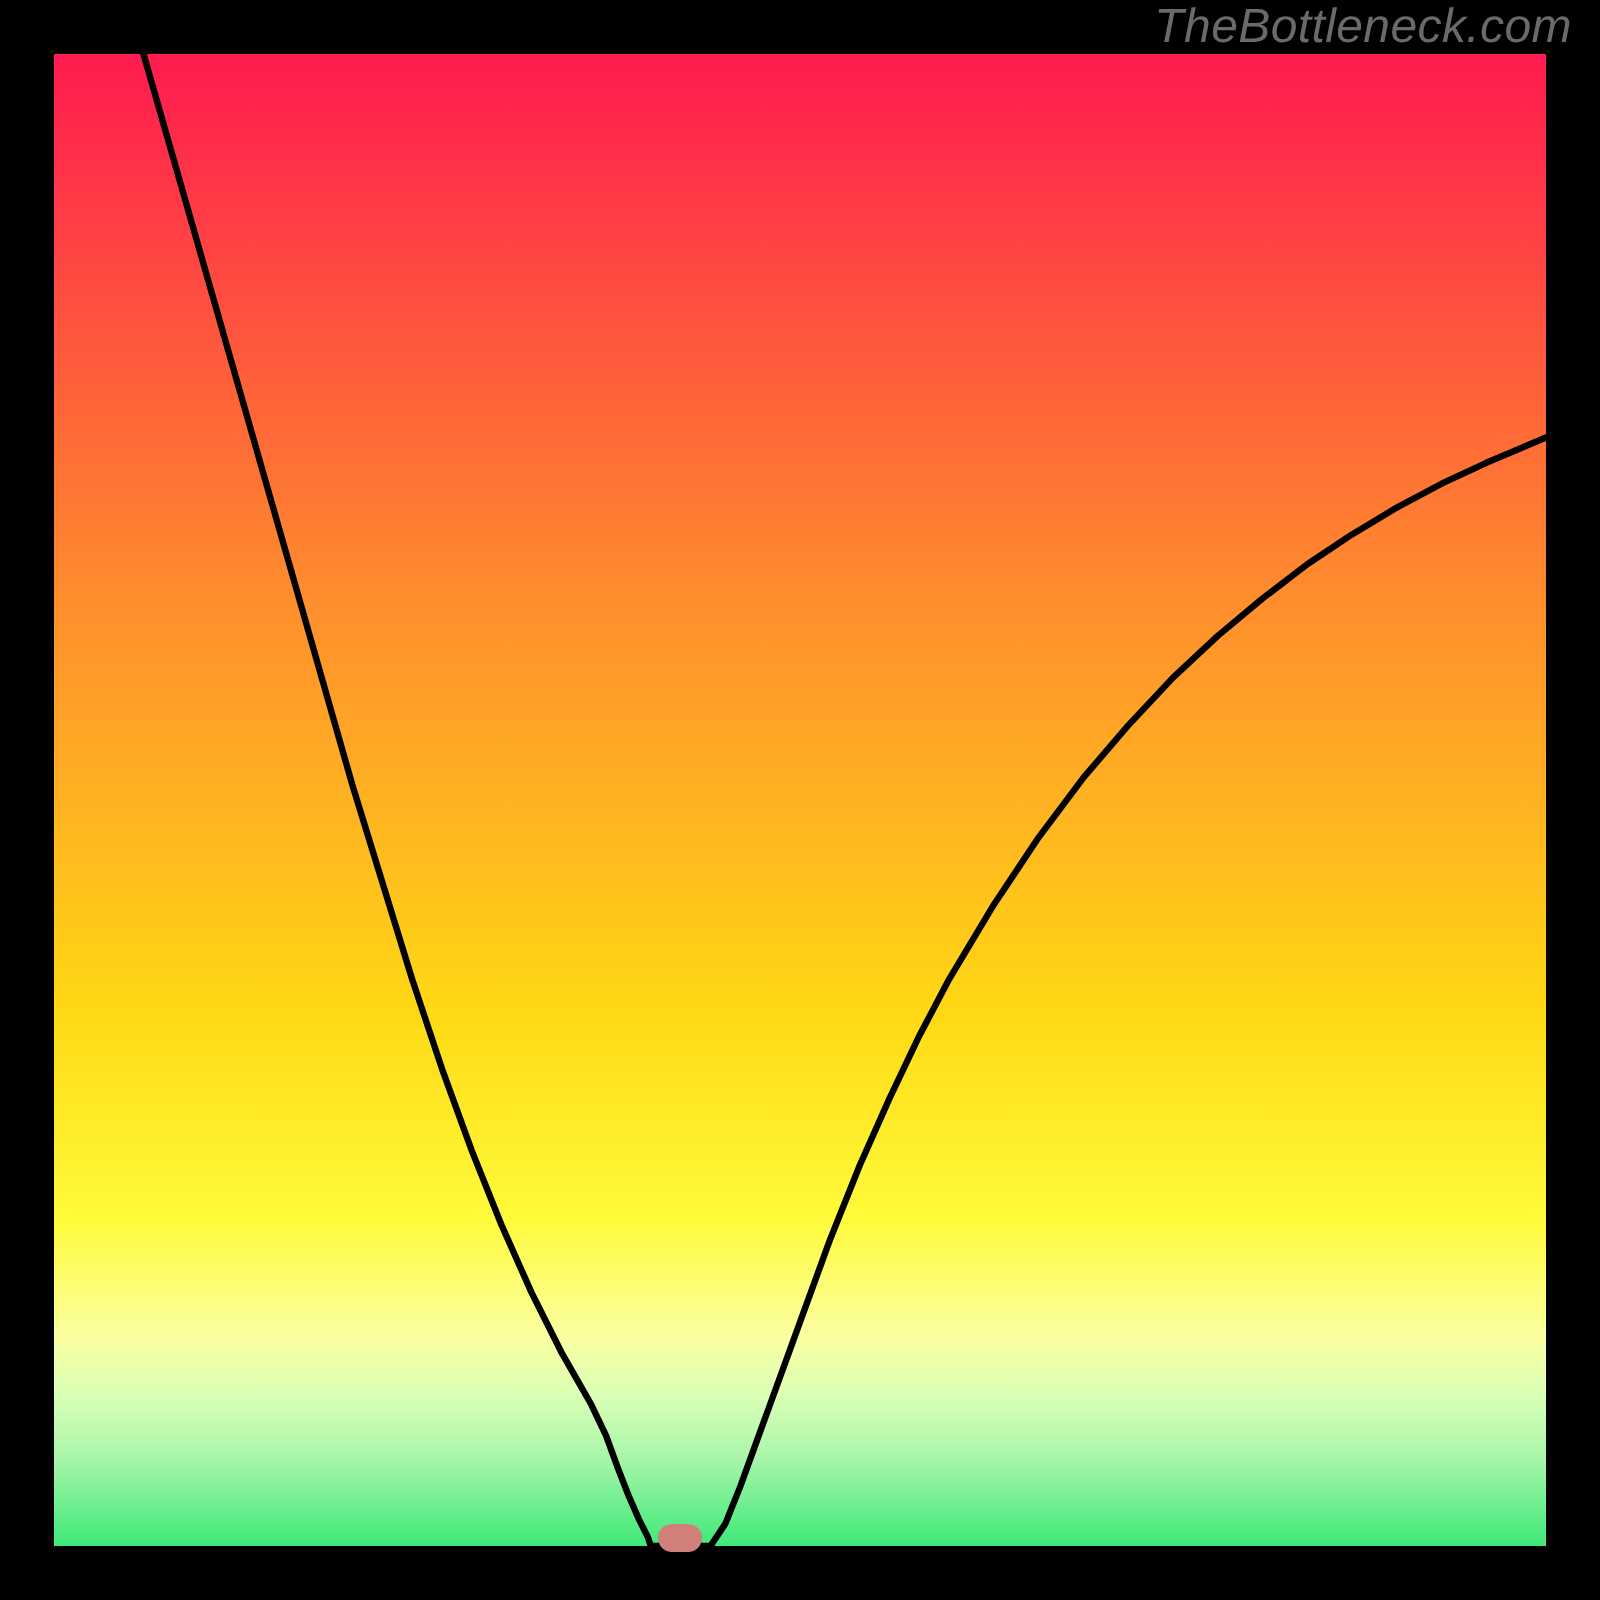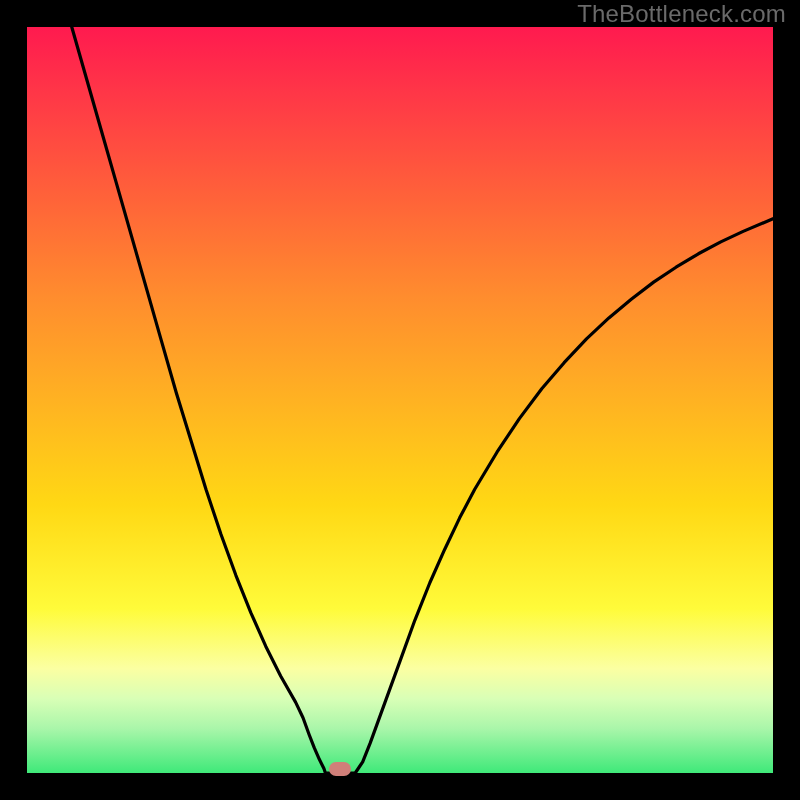--- a/index.html
+++ b/index.html
@@ -9,20 +9,21 @@
     height: 800px;
     background: #000;
     overflow: hidden;
     font-family: Arial, Helvetica, sans-serif;
   }
   .frame {
     position: relative;
     width: 800px;
     height: 800px;
     background: #000;
+    font-style: italic;
   }
   .watermark {
     position: absolute;
     top: 0;
     right: 14px;
     color: #6a6a6a;
     font-size: 24px;
     font-weight: 500;
     letter-spacing: 0.2px;
     user-select: none;

